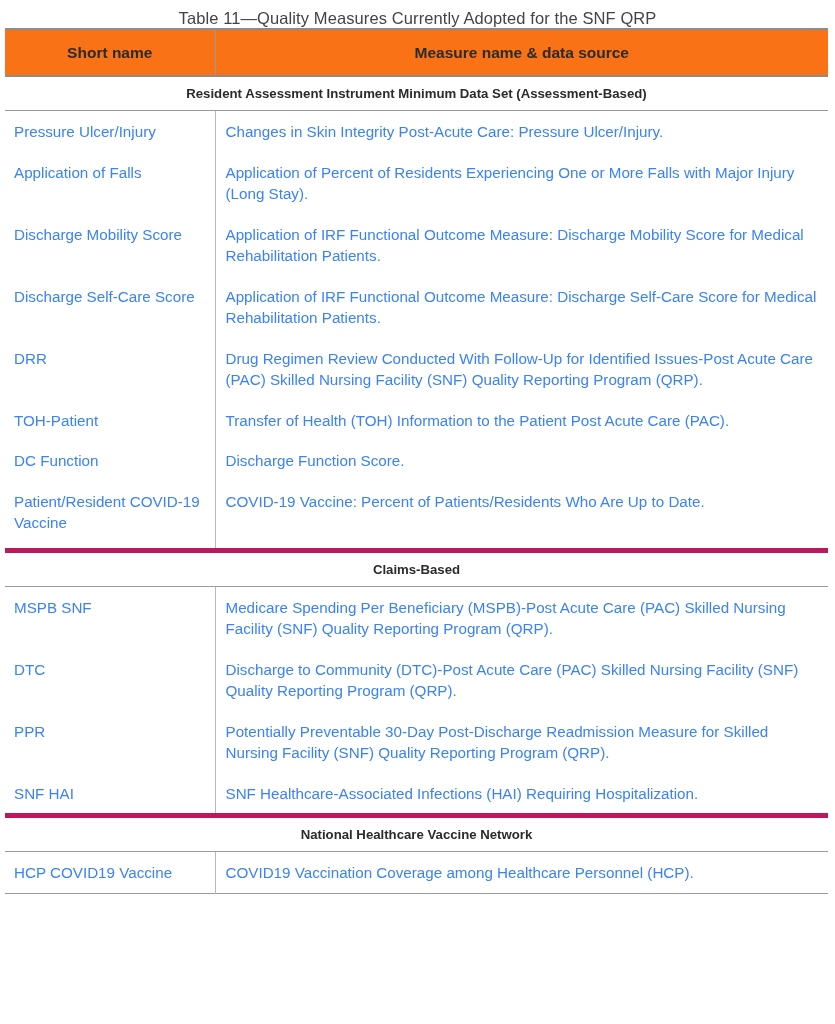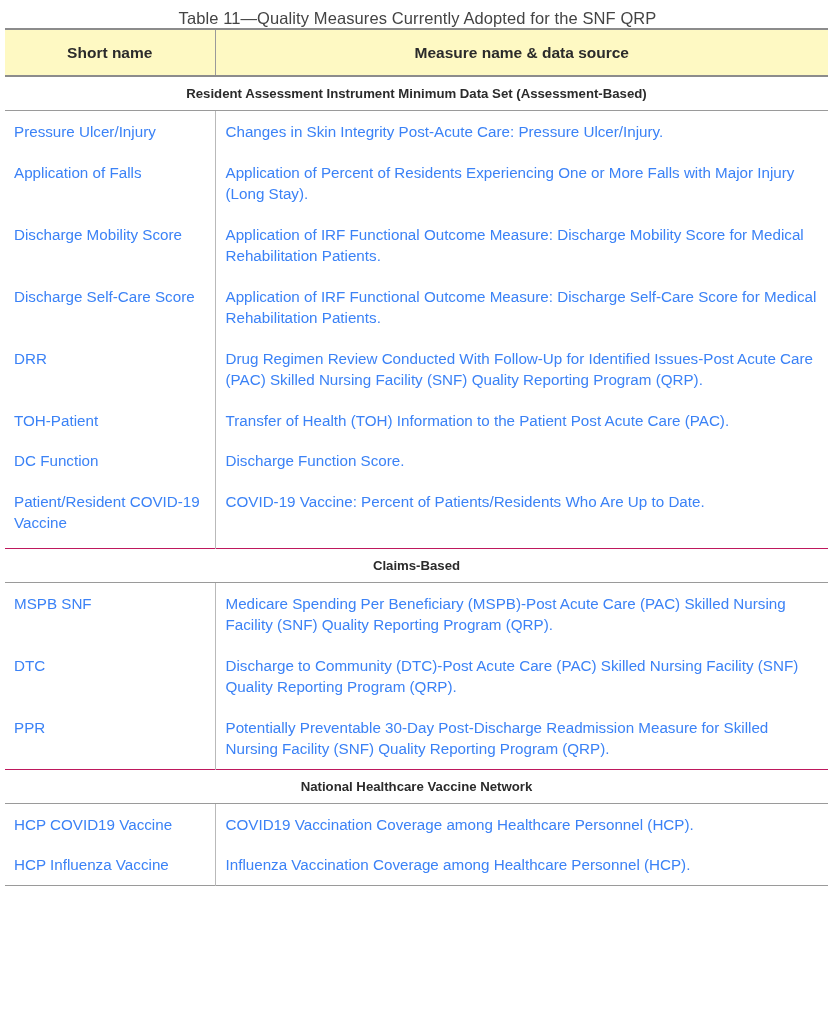--- a/index.html
+++ b/index.html
@@ -43,21 +43,21 @@
     border-collapse: collapse;
     table-layout: fixed;
     font-size: 15.2px;
   }
 
   table.qrp col.col-short { width: 210px; }
   table.qrp col.col-measure { width: 613px; }
 
   
   thead tr.head-row th {
-    background: #fef9c3;
+    background: #f97316;
     border-top: 2px solid #8c8c8c;
     border-bottom: 2px solid #8c8c8c;
     font-weight: bold;
     font-size: 15.5px;
     color: #2b2b2b;
     padding: 14px 8px 13px 8px;
     text-align: center;
     vertical-align: middle;
   }
   thead tr.head-row th.th-short {
@@ -68,21 +68,21 @@
   tr.section-row td {
     text-align: center;
     font-weight: bold;
     font-size: 13.2px;
     color: #2b2b2b;
     padding: 9px 8px 9px 8px;
     border-bottom: 1px solid #9a9a9a;
     background: #ffffff;
   }
   tr.section-row.with-top td {
-    border-top: 1px solid #be185d;
+    border-top: 5px solid #be185d;
   }
 
   
   tr.data-row td {
     vertical-align: top;
     padding: 10px 10px 9px 10px;
     line-height: 21.5px;
     color: #3b82f6;
     background: #ffffff;
     margin-top: 20px;
@@ -176,32 +176,32 @@
           <td class="cell-measure">Medicare Spending Per Beneficiary (MSPB)-Post Acute Care (PAC) Skilled Nursing Facility (SNF) Quality Reporting Program (QRP).</td>
         </tr>
         <tr class="data-row">
           <td class="cell-short">DTC</td>
           <td class="cell-measure">Discharge to Community (DTC)-Post Acute Care (PAC) Skilled Nursing Facility (SNF) Quality Reporting Program (QRP).</td>
         </tr>
         <tr class="data-row">
           <td class="cell-short">PPR</td>
           <td class="cell-measure">Potentially Preventable 30-Day Post-Discharge Readmission Measure for Skilled Nursing Facility (SNF) Quality Reporting Program (QRP).</td>
         </tr>
+        <tr class="data-row">
+          <td class="cell-short">SNF HAI</td>
+          <td class="cell-measure">SNF Healthcare-Associated Infections (HAI) Requiring Hospitalization.</td>
+        </tr>
 
         <tr class="section-row with-top">
           <td colspan="2">National Healthcare Vaccine Network</td>
         </tr>
 
         <tr class="data-row">
           <td class="cell-short">HCP COVID19 Vaccine</td>
           <td class="cell-measure">COVID19 Vaccination Coverage among Healthcare Personnel (HCP).</td>
-        </tr>
-        <tr class="data-row">
-          <td class="cell-short">HCP Influenza Vaccine</td>
-          <td class="cell-measure">Influenza Vaccination Coverage among Healthcare Personnel (HCP).</td>
         </tr>
 
       </tbody>
       <tfoot>
         <tr>
           <td colspan="2"></td>
         </tr>
       </tfoot>
     </table>
   </div>

